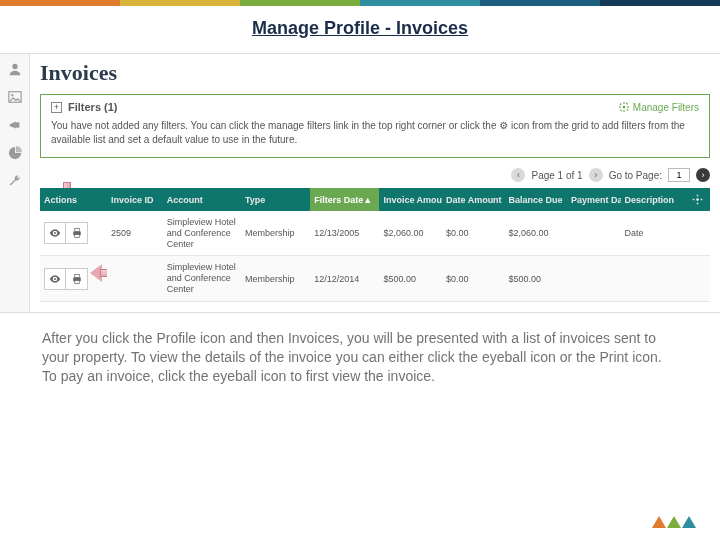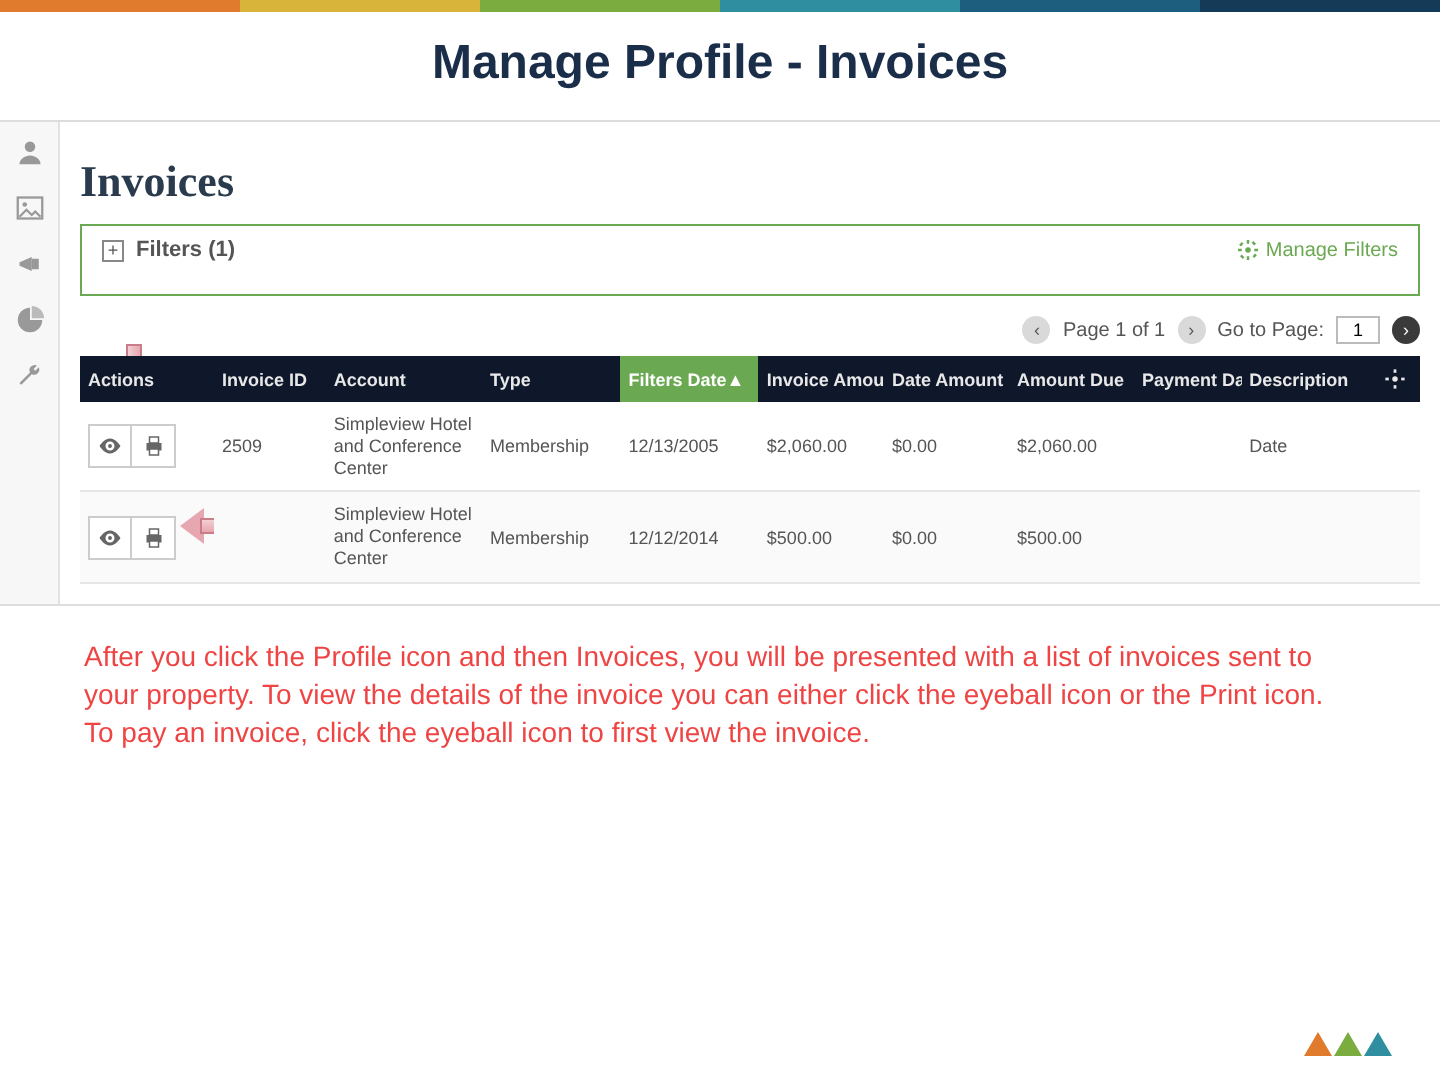--- a/index.html
+++ b/index.html
@@ -1,52 +1,52 @@
 <!DOCTYPE html>
 <html><head>
 <meta charset="utf-8">
 <style>
   * { box-sizing: border-box; margin: 0; padding: 0; }
   html, body { width: 720px; height: 540px; font-family: Arial, Helvetica, sans-serif; background:#fff; color:#222; }
   .topbar { width:100%; height:6px; display:flex; }
   .topbar div { flex:1; height:100%; }
-  .slide-title { text-align:center; font-size:24px; font-weight:700; color:#1a2e4a; padding:12px 0 14px; }
+  .slide-title { text-align:center; font-size:18px; font-weight:700; color:#1a2e4a; padding:12px 0 14px;text-decoration:underline; }
   .app { display:flex; border-top:1px solid #ddd; border-bottom:1px solid #ddd; }
   .sidebar { width:30px; background:#f7f7f7; border-right:1px solid #e2e2e2; display:flex; flex-direction:column; align-items:center; padding-top:8px; gap:14px; }
   .sidebar .ic { width:14px; height:14px; color:#888; }
-  .main { flex:1; padding:6px 10px 10px 10px; background:#fff;margin-top:11px; }
+  .main { flex:1; padding:6px 10px 10px 10px; background:#fff; }
   .page-title { font-family: Georgia, 'Times New Roman', serif; font-size:22px; color:#2a3b4d; font-weight:600; margin-bottom:8px; }
   .filters { border:1px solid #6aa851; padding:6px 10px 10px 10px; margin-bottom:10px; }
   .filters-head { display:flex; justify-content:space-between; align-items:center; font-size:11px; color:#555; margin-bottom:6px; }
   .filters-head .left { display:flex; align-items:center; gap:6px; }
   .plusbox { width:11px; height:11px; border:1px solid #888; display:inline-flex; align-items:center; justify-content:center; font-size:9px; line-height:1; color:#555; }
   .manage-filters { color:#6aa851; display:flex; align-items:center; gap:4px; font-size:10px; }
   .filters-msg { font-size:10px; color:#555; line-height:1.4; }
   .paginator { display:flex; justify-content:flex-end; align-items:center; gap:6px; font-size:10px; color:#555; margin-bottom:6px; }
   .circ { width:14px; height:14px; border-radius:50%; background:#d9d9d9; display:inline-flex; align-items:center; justify-content:center; color:#555; font-size:9px; }
   .circ.dark { background:#3a3a3a; color:#fff; }
   .pg-input { width:22px; height:14px; border:1px solid #bbb; font-size:9px; text-align:center; }
   .grid { width:100%; border-collapse:collapse; font-size:9px; color:#555; table-layout:fixed; position:relative; }
   .grid th, .grid td { padding:6px 4px; text-align:left; vertical-align:middle; overflow:hidden; }
-  .grid thead th { background:#0f172a; color:#e8e8e8; font-weight:600; font-size:9px; white-space:nowrap; }
+  .grid thead th { background:#0f766e; color:#e8e8e8; font-weight:600; font-size:9px; white-space:nowrap; }
   .grid thead th.sorted { background:#6aa851; color:#fff; }
   .grid tbody tr { border-bottom:1px solid #e6e6e6; }
   .grid tbody tr:nth-child(odd) { background:#fff; }
   .grid tbody tr:nth-child(even) { background:#fafafa; }
   .action-cell { display:flex; gap:0; }
   .action-btn { width:22px; height:22px; border:1px solid #ccc; background:#fff; display:flex; align-items:center; justify-content:center; color:#555; }
   .action-btn + .action-btn { border-left:none; }
   .gear-head { width:20px; text-align:center; background:#5a5a5a; color:#e8e8e8; }
   .arrow { position:absolute; width:46px; height:18px; pointer-events:none; }
   .arrow .shaft { position:absolute; left:10px; top:5px; width:36px; height:8px; background:linear-gradient(#f3cfd4,#e7a7b0); border:1px solid #c87d88; }
   .arrow .head { position:absolute; left:0; top:0; width:0; height:0; border-top:9px solid transparent; border-bottom:9px solid transparent; border-right:12px solid #e7a7b0; }
   .arrow.down { width:18px; height:34px; }
   .arrow.down .shaft { left:5px; top:0; width:8px; height:24px; background:linear-gradient(90deg,#f3cfd4,#e7a7b0); border:1px solid #c87d88; }
   .arrow.down .head { left:0; top:22px; border-left:9px solid transparent; border-right:9px solid transparent; border-top:12px solid #e7a7b0; border-bottom:none; }
-  .body-text { padding:16px 42px 0 42px; font-size:14px; line-height:1.35; color:#ef4444; }
+  .body-text { padding:16px 42px 0 42px; font-size:14px; line-height:1.35; color:#737373; }
   .logo { position:absolute; right:24px; bottom:12px; display:flex; gap:1px; }
   .tri { width:0; height:0; border-left:7px solid transparent; border-right:7px solid transparent; }
   .col-actions{width:60px;} .col-id{width:50px;} .col-acct{width:70px;} .col-type{width:62px;}
   .col-date{width:62px;} .col-amt{width:56px;} .col-paid{width:56px;} .col-bal{width:56px;}
   .col-pdate{width:48px;} .col-desc{width:60px;} .col-gear{width:20px;}
   svg { display:block; }
 </style>
 </head>
 <body>
 
@@ -114,20 +114,21 @@
                 <rect x="13" y="7" width="3" height="2"></rect>
                 <rect x="2" y="2" width="2" height="3" transform="rotate(45 3 3)"></rect>
                 <rect x="12" y="11" width="2" height="3" transform="rotate(45 13 13)"></rect>
                 <rect x="11" y="2" width="3" height="2" transform="rotate(45 13 3)"></rect>
                 <rect x="2" y="12" width="3" height="2" transform="rotate(45 3 13)"></rect>
               </g>
             </svg>
           <span>Manage Filters</span>
         </span>
       </div>
+      <div class="filters-msg">You have not added any filters. You can click the manage filters link in the top right corner or click the ⚙ icon from the grid to add filters from the available list and set a default value to use in the future.</div>
     </div>
 
     <div class="paginator">
       <span class="circ">‹</span>
       <span>Page 1 of 1</span>
       <span class="circ">›</span>
       <span>Go to Page:</span>
       <input class="pg-input" value="1" style="">
       <span class="circ dark">›</span>
     </div>
@@ -154,21 +155,21 @@
         </colgroup>
         <thead>
           <tr>
             <th>Actions</th>
             <th>Invoice ID</th>
             <th>Account</th>
             <th>Type</th>
             <th class="sorted"><span>Filters Date</span><span>▲</span></th>
             <th>Invoice Amount</th>
             <th>Date Amount</th>
-            <th>Amount Due</th>
+            <th>Balance Due</th>
             <th>Payment Date</th>
             <th>Description</th>
             <th class="gear-head">
                 <svg viewBox="0 0 16 16" width="11" height="11">
                   <circle cx="8" cy="8" r="2" fill="#e8e8e8"></circle>
                   <g fill="#e8e8e8">
                     <rect x="7" y="1" width="2" height="2.5"></rect>
                     <rect x="7" y="12.5" width="2" height="2.5"></rect>
                     <rect x="1" y="7" width="2.5" height="2"></rect>
                     <rect x="12.5" y="7" width="2.5" height="2"></rect>

